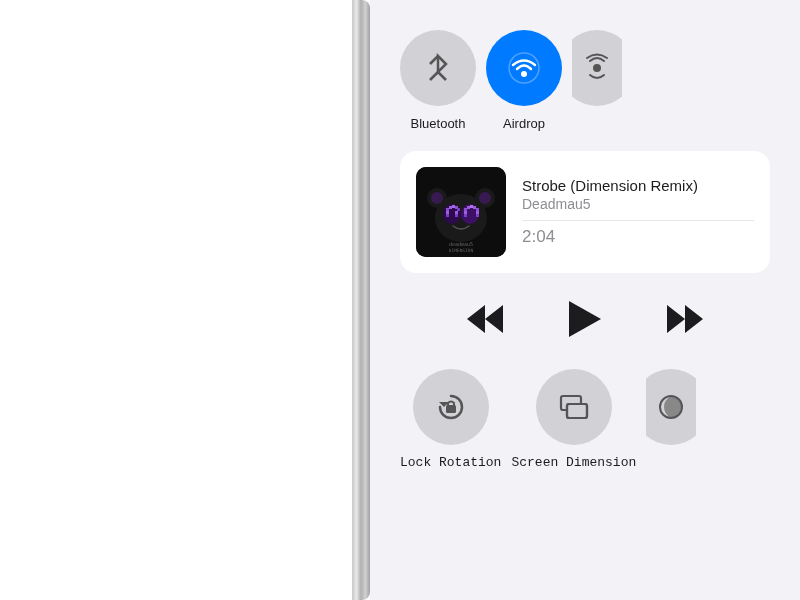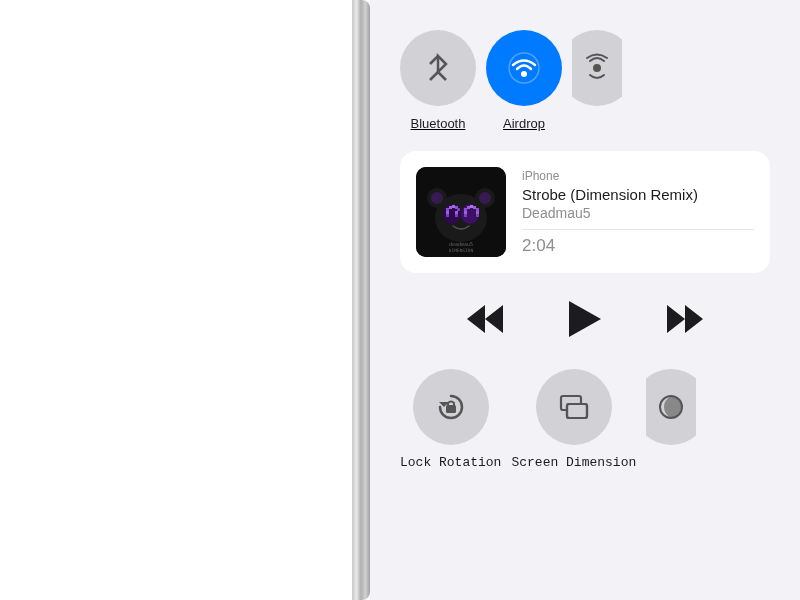--- a/index.html
+++ b/index.html
@@ -42,21 +42,20 @@
       overflow: hidden;
     }
 
     
     .connectivity-row {
       display: flex;
       align-items: flex-start;
       justify-content: flex-start;
       padding: 30px 30px 0 30px;
       gap: 10px;
-      text-decoration: underline;
     }
 
     .cc-button {
       display: flex;
       flex-direction: column;
       align-items: center;
       gap: 10px;
       cursor: pointer;
     }
 
@@ -307,21 +306,20 @@
 
             <path d="M36 58 Q44 64 52 58" fill="none" stroke="#555" stroke-width="1.5" stroke-linecap="round"></path>
 
             <text x="44" y="78" text-anchor="middle" fill="#666" font-size="5" font-family="monospace">deadmau5</text>
             <text x="44" y="84" text-anchor="middle" fill="#666" font-size="4.5" font-family="monospace">DIMENSION</text>
           </svg>
         </div>
       </div>
 
       <div class="track-info">
-        <div class="track-source">iPhone</div>
         <div class="track-title">Strobe (Dimension Remix)</div>
         <div class="track-artist">Deadmau5</div>
         <div class="track-divider"></div>
         <div class="track-time">2:04</div>
       </div>
     </div>
   </div>
 
   <div class="playback-controls">
     <button class="control-btn">

